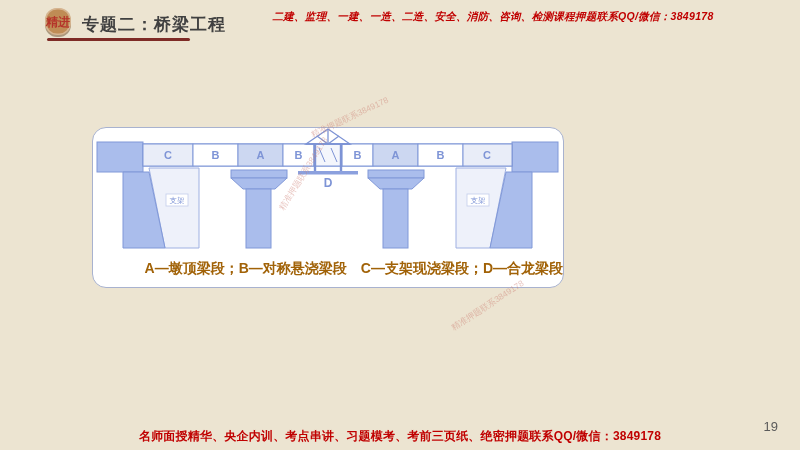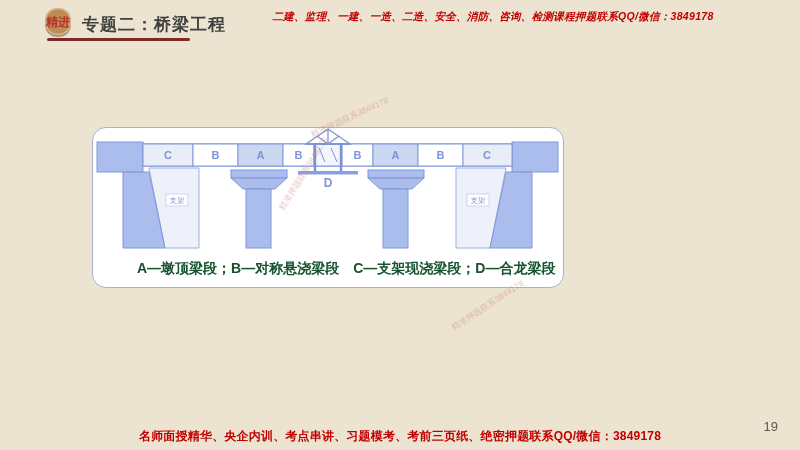--- a/index.html
+++ b/index.html
@@ -43,22 +43,22 @@
   .diagram-box {
     position: absolute; left: 92px; top: 127px;
     width: 472px; height: 161px;
     background: #ffffff;
     border: 1.5px solid #a8b2cf;
     border-radius: 14px;
   }
   .diagram-box svg { position: absolute; left: 0; top: 0; }
   .legend {
     position: absolute; left: 0; bottom: 9px; width: 100%;
-    text-align: left;
-    font-size: 14px; font-weight: bold; color: #14532d;
+    text-align: right;
+    font-size: 14px; font-weight: bold; color: #a16207;
     white-space: nowrap; letter-spacing: 0px; padding-left: 44px;
   }
   
   .wm {
     position: absolute;
     font-size: 8.5px; color: rgba(205,125,112,0.45);
     white-space: nowrap; pointer-events: none;
   }
   .wm1 { left: 308px; top: 112px; transform: rotate(-25deg); }
   .wm2 { left: 262px; top: 168px; transform: rotate(-58deg); }

